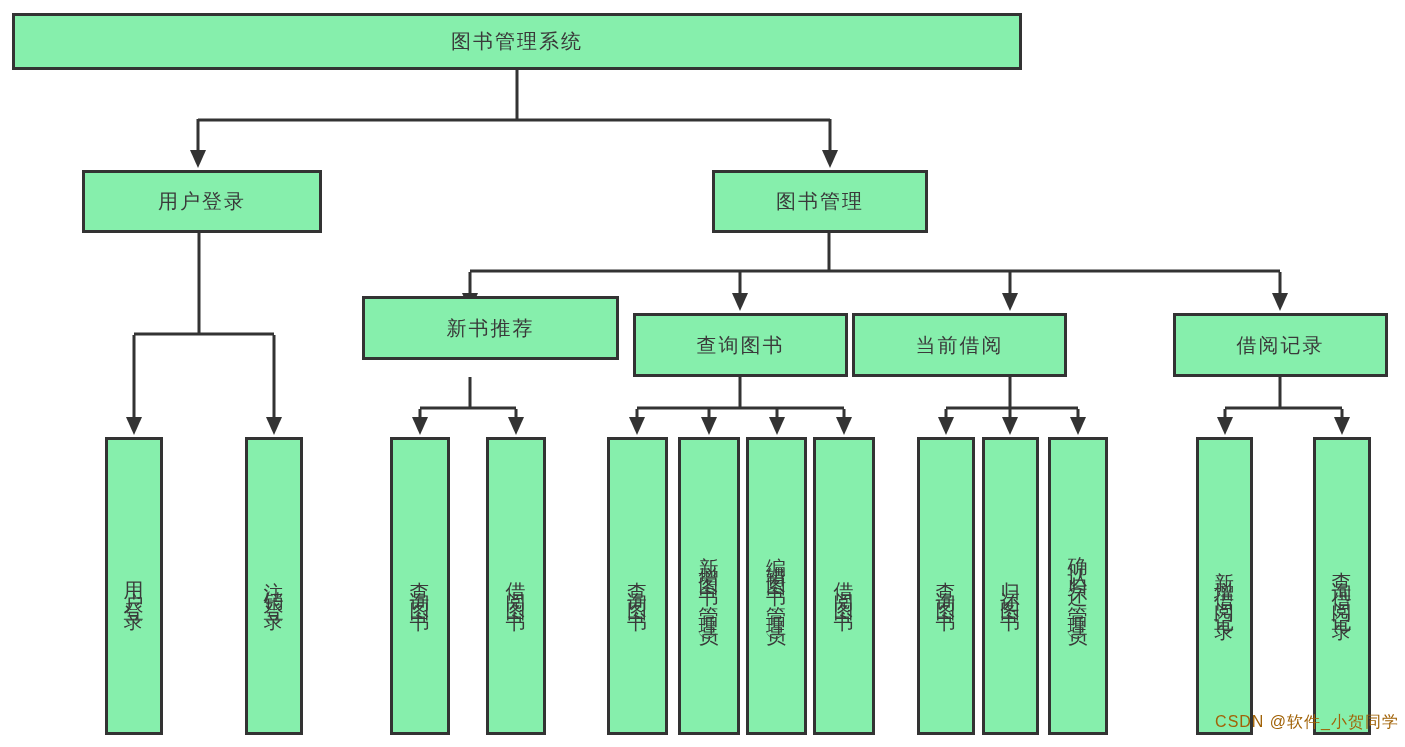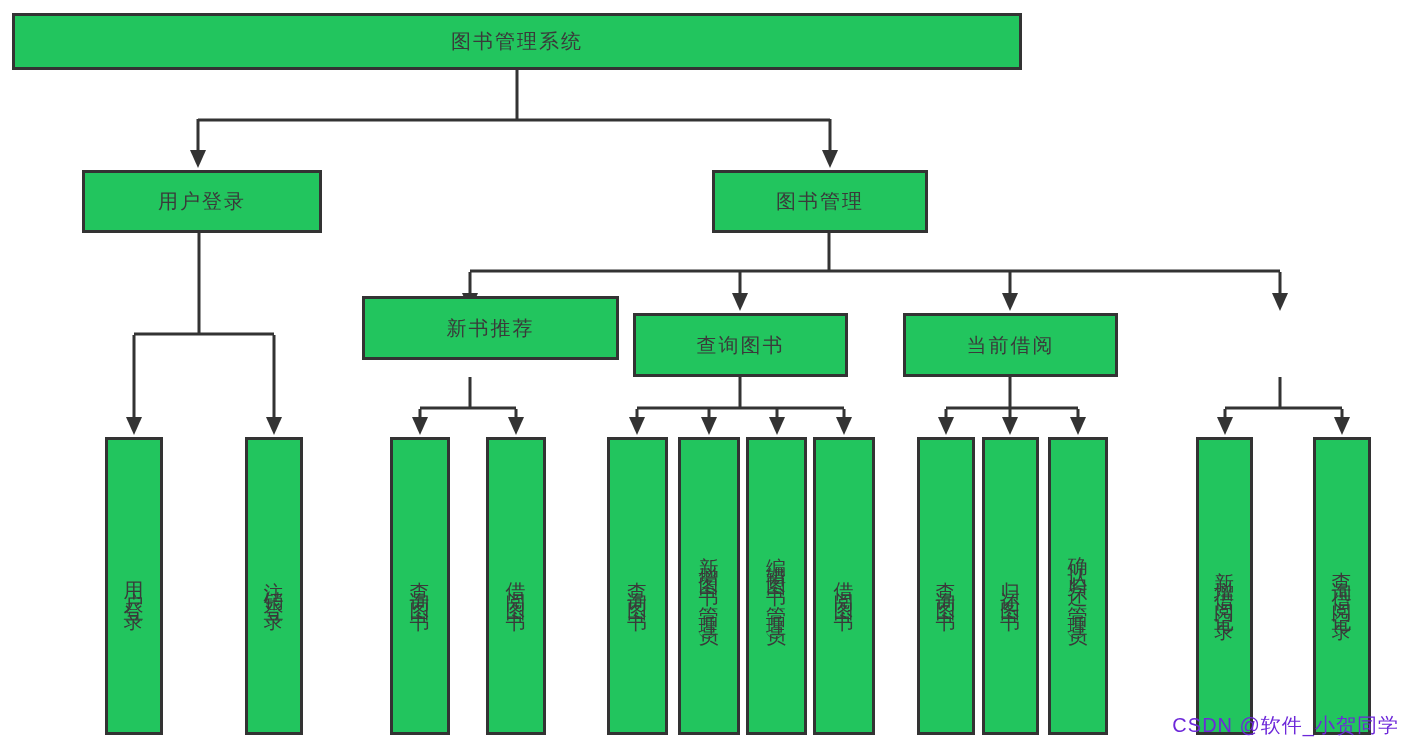--- a/index.html
+++ b/index.html
@@ -13,21 +13,21 @@
   }
   .connectors {
     position: absolute;
     left: 0; top: 0;
     width: 1405px; height: 747px;
   }
   .node {
     position: absolute;
     box-sizing: border-box;
     border: 3px solid #333333;
-    background: #22c55e;
+    background: #86efac;
     display: flex;
     align-items: center;
     justify-content: center;
     color: #3a3a3a;
   }
   .node.h span {
     font-size: 20px;
     letter-spacing: 2px;
     white-space: nowrap;
   }
@@ -35,23 +35,23 @@
     writing-mode: vertical-rl;
     text-orientation: mixed;
     font-size: 20px;
     letter-spacing: 10px;
     line-height: 1;
   }
   .watermark {
     position: absolute;
     right: 6px;
     top: 712px;
-    font-size: 20px;
+    font-size: 16px;
     letter-spacing: 1px;
-    color: #6d28d9;
+    color: #a16207;
     white-space: nowrap;
   }
 </style>
 </head>
 <body>
 
 <div class="stage">
 
   <svg class="connectors" width="1405" height="747" viewBox="0 0 1405 747" xmlns="http://www.w3.org/2000/svg">
     <g stroke="#333333" stroke-width="3" fill="none">
@@ -96,22 +96,25 @@
   <div class="node h" style="left:712px;top:170px;width:216px;height:63px">
     <span>图书管理</span>
   </div>
 
   <div class="node h" style="left:362px;top:296px;width:257px;height:64px">
     <span>新书推荐</span>
   </div>
   <div class="node h" style="left:633px;top:313px;width:215px;height:64px">
     <span>查询图书</span>
   </div>
-  <div class="node h" style="left:903px;top:313px;width:215px;height:64px">
+  <div class="node h" style="left:852px;top:313px;width:215px;height:64px">
     <span>当前借阅</span>
+  </div>
+  <div class="node h" style="left:1173px;top:313px;width:215px;height:64px">
+    <span>借阅记录</span>
   </div>
 
   <div class="node v" style="left:105px;top:437px;width:58px;height:298px">
     <span>用户登录</span>
   </div>
   <div class="node v" style="left:245px;top:437px;width:58px;height:298px">
     <span>注销登录</span>
   </div>
 
   <div class="node v" style="left:390px;top:437px;width:60px;height:298px">

